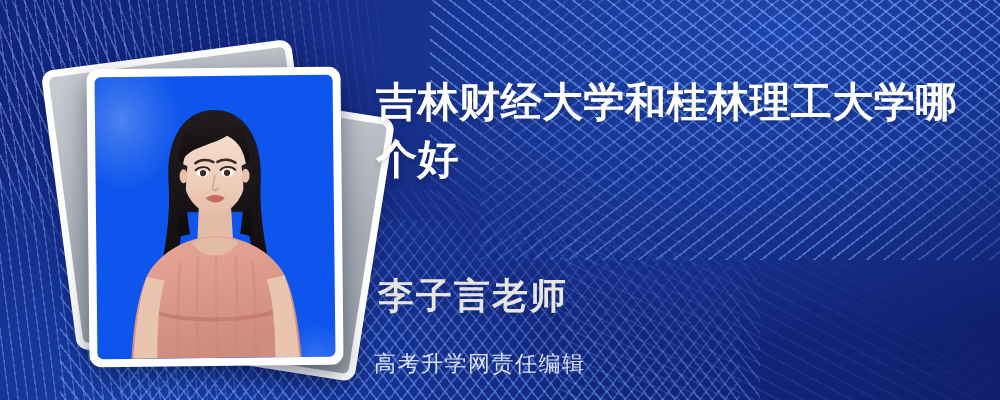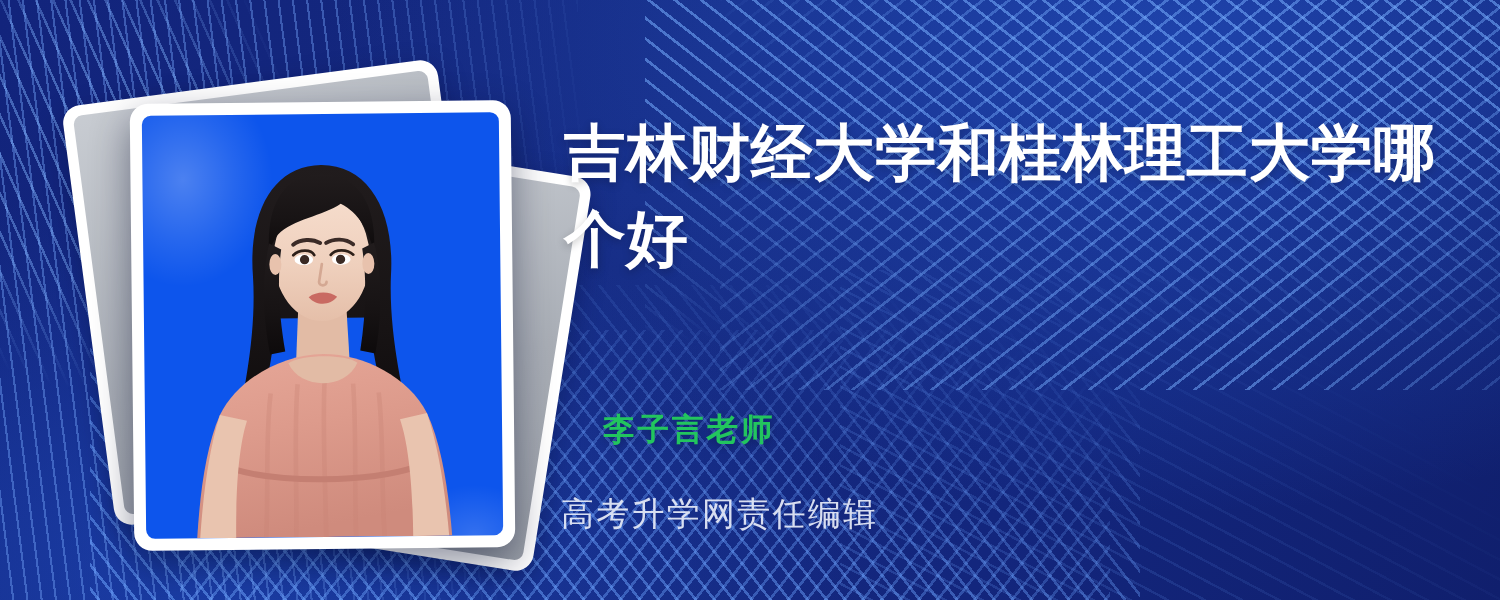--- a/index.html
+++ b/index.html
@@ -170,25 +170,25 @@
     width: 600px;
     color: #ffffff;
     font-size: 41px;
     line-height: 1.38;
     font-weight: 700;
     letter-spacing: 0.5px;
     text-shadow: 0 2px 6px rgba(0,0,0,0.22);
   }
   .byline { position: absolute; left: 374px; top: 272px; }
   .author {
-    color: #22c55e;
-    font-size: 21px;
+    color: #e5e5e5;
+    font-size: 36px;
     font-weight: 700;
     letter-spacing: 2px;
-    margin-left: 28px;
+    margin-left: 4px;
     text-shadow: 0 2px 5px rgba(0,0,0,0.22);
   }
   .editor {
     margin-top: 28px;
     color: #e4e9f7;
     font-size: 22px;
     font-weight: 400;
     letter-spacing: 1.5px;
     opacity: 0.94;
   }

